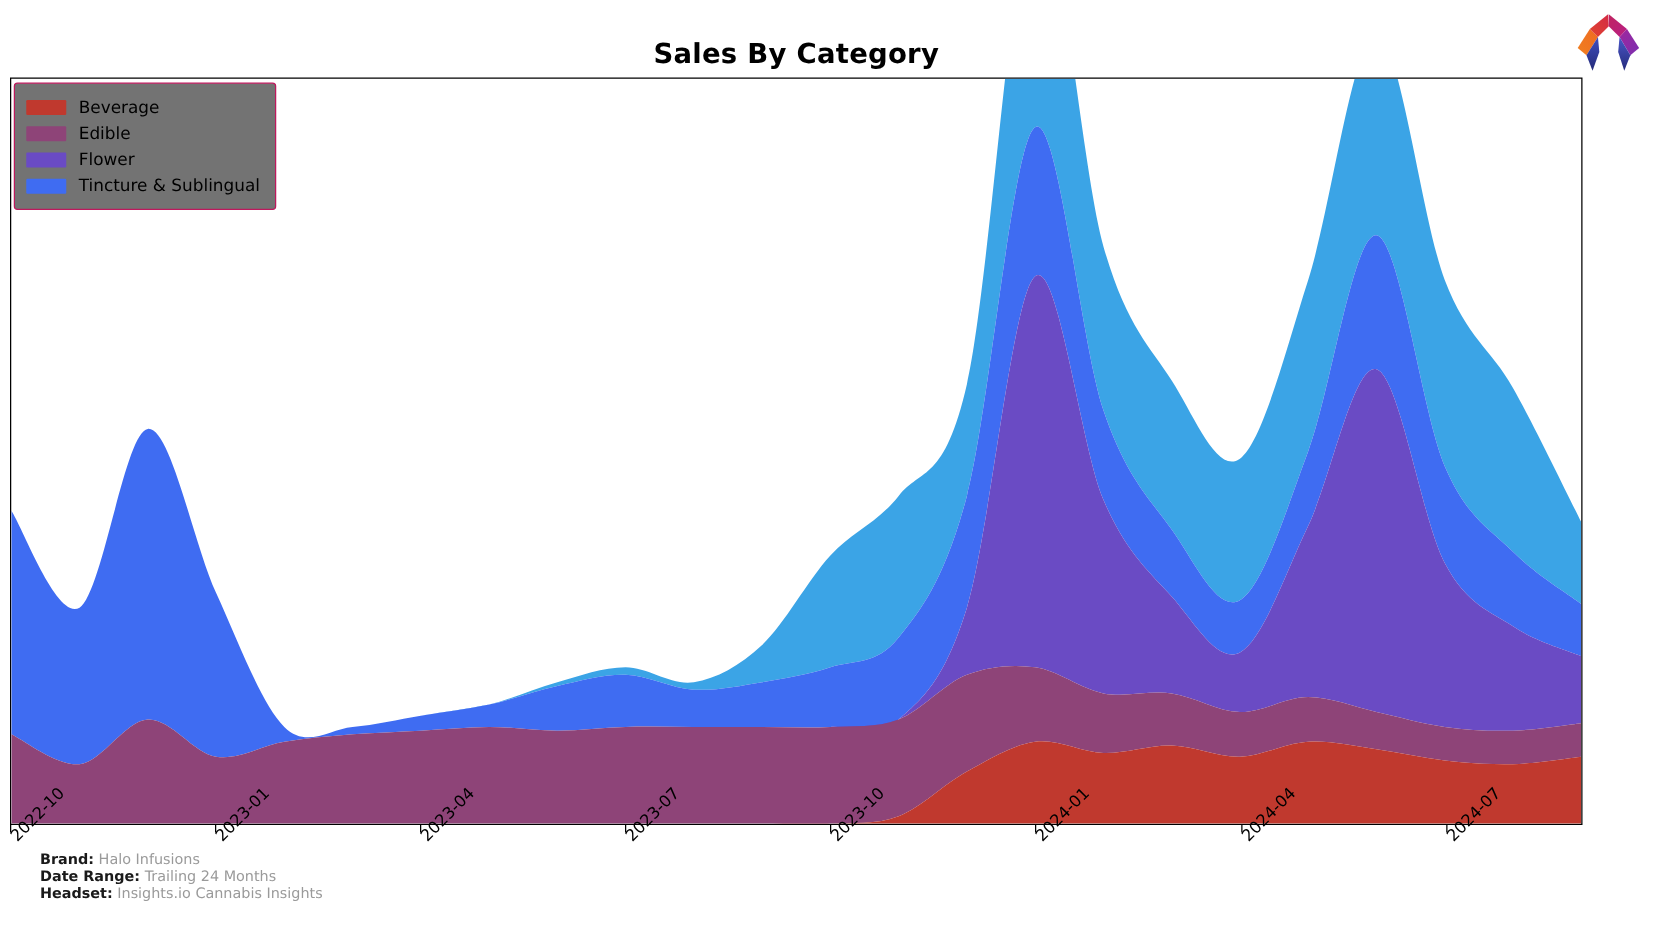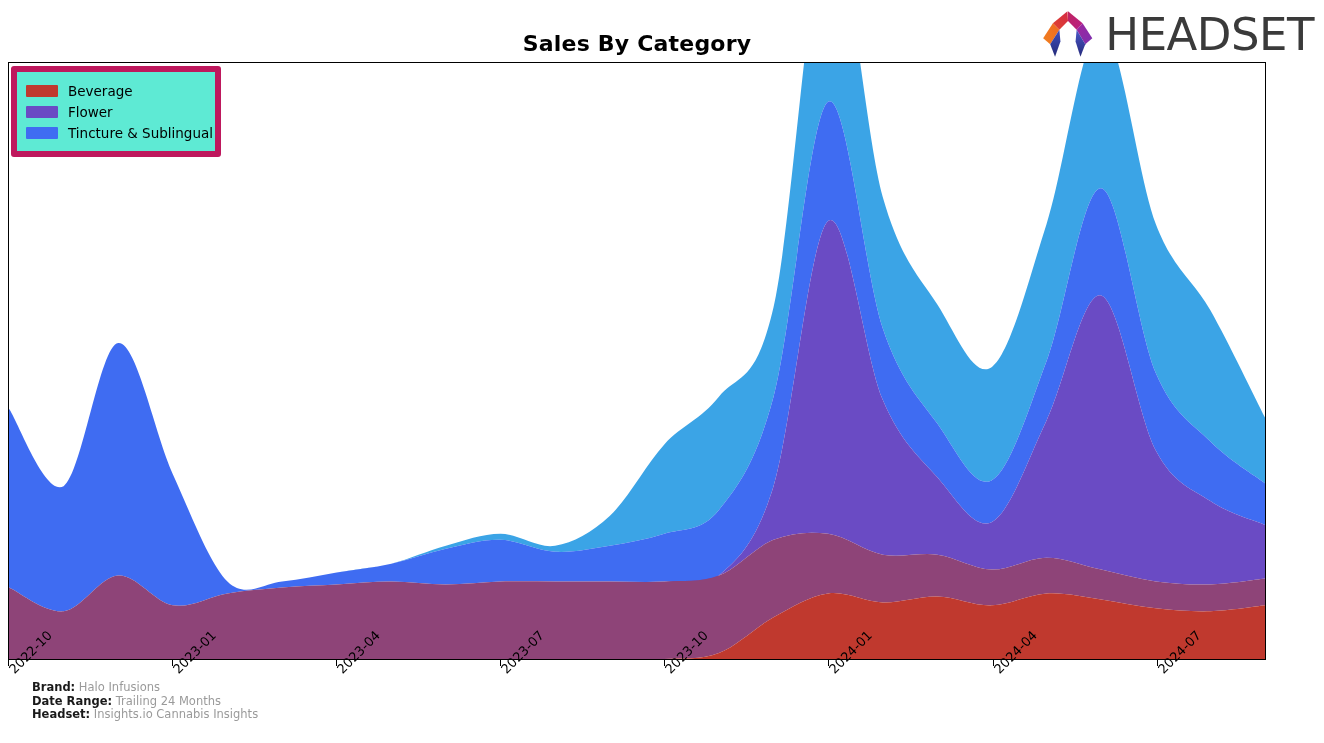--- a/index.html
+++ b/index.html
@@ -12,21 +12,21 @@
   #logo{position:absolute;right:10px;top:6px;height:56px;display:flex;align-items:center;gap:10px;}
   #logo-mark{width:54px;height:52px;display:block;}
   #logo-word{font-size:45px;letter-spacing:-0.5px;color:#3a3a3a;line-height:1;
              font-family:"DejaVu Sans","Liberation Sans",sans-serif;font-weight:400;}
 
   #plot{position:absolute;left:8px;top:62px;width:1258px;height:598px;
         border:1.3px solid #000;box-sizing:border-box;background:#fff;overflow:hidden;}
   #plotsvg{position:absolute;left:0;top:0;width:100%;height:100%;display:block;}
 
   #legend{position:absolute;left:11px;top:66px;width:210px;
-          border:6px solid #be185d;border-radius:3px;background:#5eead4;
+          border:1px solid #be185d;border-radius:3px;background:#737373;
           padding:8px 9px 8px 9px;box-sizing:border-box;z-index:5;}
   .lg-row{display:flex;align-items:center;height:21px;}
   .lg-sw{width:32px;height:12px;margin-right:10px;flex:0 0 auto;border-radius:1px;}
   .lg-tx{font-size:13.5px;color:#000;white-space:nowrap;}
 
   .tick{position:absolute;width:1px;height:6px;background:#000;top:660px;}
   .tlab{position:absolute;top:666px;font-size:13px;color:#000;white-space:nowrap;
         transform:rotate(-45deg);transform-origin:left top;}
 
   #footer{position:absolute;left:16px;top:681px;font-size:11.5px;line-height:13.5px;z-index:6;}
@@ -67,37 +67,40 @@
           <stop offset="1" stop-color="#252b7c"></stop>
       </linearGradient>
     </defs>
     <polygon points="4,56 22,28 34,40 17,67" fill="url(#gA)"></polygon>
     <polygon points="22,28 49,6 50,24 34,40" fill="url(#gB)"></polygon>
     <polygon points="50,6 77,28 66,40 50,24" fill="url(#gC)"></polygon>
     <polygon points="77,28 95,56 82,67 66,40" fill="url(#gD)"></polygon>
     <polygon points="17,67 34,40 36,62 26,90" fill="url(#gE)"></polygon>
     <polygon points="82,67 66,40 64,62 73,90" fill="url(#gF)"></polygon>
   </svg>
-  <div id="logo-word">HEADSET</div>
 </div>
 
 <div id="plot">
   <svg id="plotsvg" viewBox="0 0 1258 598" preserveAspectRatio="none">
       <path d="M0.00,346.84L0.00,346.84C9.12,359.80 36.46,435.54 54.70,424.58C72.93,413.62 91.16,283.05 109.39,281.06C127.62,279.07 145.86,372.75 164.09,412.62C182.32,452.49 200.55,502.32 218.78,520.26C237.01,538.20 255.25,521.75 273.48,520.26C291.71,518.76 309.94,514.28 328.17,511.29C346.41,508.30 364.64,506.81 382.87,502.32C401.10,497.83 419.33,489.36 437.57,484.38C455.80,479.40 474.03,472.42 492.26,472.42C510.49,472.42 528.72,487.37 546.96,484.38C565.19,481.39 583.42,471.42 601.65,454.48C619.88,437.54 638.12,402.65 656.35,382.72C674.58,362.79 692.81,357.80 711.04,334.88C729.28,311.96 747.51,324.42 765.74,245.18C783.97,165.94 802.20,-122.09 820.43,-140.53C838.67,-158.97 856.90,70.76 875.13,134.55C893.36,198.34 911.59,213.78 929.83,242.19C948.06,270.60 966.29,318.44 984.52,304.98C1002.75,291.53 1020.99,218.27 1039.22,161.46C1057.45,104.65 1075.68,-35.88 1093.91,-35.88C1112.14,-35.88 1130.38,114.12 1148.61,161.46C1166.84,208.80 1185.07,215.78 1203.30,248.17C1221.54,280.56 1248.88,337.87 1258.00,355.81L1258.00,421.59C1248.88,414.61 1221.54,398.17 1203.30,379.73C1185.07,361.29 1166.84,353.32 1148.61,310.96C1130.38,268.60 1112.14,127.57 1093.91,125.58C1075.68,123.59 1057.45,250.16 1039.22,299.00C1020.99,347.84 1002.75,408.14 984.52,418.60C966.29,429.06 948.06,387.20 929.83,361.79C911.59,336.37 893.36,319.93 875.13,266.11C856.90,212.29 838.67,27.41 820.43,38.87C802.20,50.33 783.97,266.61 765.74,334.88C747.51,403.15 729.28,425.58 711.04,448.50C692.81,471.42 674.58,466.44 656.35,472.42C638.12,478.40 619.88,481.39 601.65,484.38C583.42,487.37 565.19,491.36 546.96,490.36C528.72,489.36 510.49,478.90 492.26,478.40C474.03,477.90 455.80,483.38 437.57,487.37C419.33,491.36 401.10,498.33 382.87,502.32C364.64,506.31 346.41,508.30 328.17,511.29C309.94,514.28 291.71,518.76 273.48,520.26C255.25,521.75 237.01,538.20 218.78,520.26C200.55,502.32 182.32,452.49 164.09,412.62C145.86,372.75 127.62,279.07 109.39,281.06C91.16,283.05 72.93,413.62 54.70,424.58C36.46,435.54 9.12,359.80 0.00,346.84Z" fill="#3ba4e6" stroke="none"></path>
       <path d="M0.00,346.84L0.00,346.84C9.12,359.80 36.46,435.54 54.70,424.58C72.93,413.62 91.16,283.05 109.39,281.06C127.62,279.07 145.86,372.75 164.09,412.62C182.32,452.49 200.55,502.32 218.78,520.26C237.01,538.20 255.25,521.75 273.48,520.26C291.71,518.76 309.94,514.28 328.17,511.29C346.41,508.30 364.64,506.31 382.87,502.32C401.10,498.33 419.33,491.36 437.57,487.37C455.80,483.38 474.03,477.90 492.26,478.40C510.49,478.90 528.72,489.36 546.96,490.36C565.19,491.36 583.42,487.37 601.65,484.38C619.88,481.39 638.12,478.40 656.35,472.42C674.58,466.44 692.81,471.42 711.04,448.50C729.28,425.58 747.51,403.15 765.74,334.88C783.97,266.61 802.20,50.33 820.43,38.87C838.67,27.41 856.90,212.29 875.13,266.11C893.36,319.93 911.59,336.37 929.83,361.79C948.06,387.20 966.29,429.06 984.52,418.60C1002.75,408.14 1020.99,347.84 1039.22,299.00C1057.45,250.16 1075.68,123.59 1093.91,125.58C1112.14,127.57 1130.38,268.60 1148.61,310.96C1166.84,353.32 1185.07,361.29 1203.30,379.73C1221.54,398.17 1248.88,414.61 1258.00,421.59L1258.00,463.45C1248.88,459.46 1221.54,451.99 1203.30,439.53C1185.07,427.07 1166.84,423.09 1148.61,388.70C1130.38,354.32 1112.14,238.20 1093.91,233.22C1075.68,228.24 1057.45,320.93 1039.22,358.80C1020.99,396.67 1002.75,450.99 984.52,460.46C966.29,469.93 948.06,436.04 929.83,415.61C911.59,395.18 893.36,380.73 875.13,337.87C856.90,295.01 838.67,144.02 820.43,158.47C802.20,172.92 783.97,365.28 765.74,424.58C747.51,483.88 729.28,498.33 711.04,514.28C692.81,530.23 674.58,519.26 656.35,520.26C638.12,521.26 619.88,520.26 601.65,520.26C583.42,520.26 565.19,520.26 546.96,520.26C528.72,520.26 510.49,519.76 492.26,520.26C474.03,520.76 455.80,523.25 437.57,523.25C419.33,523.25 401.10,520.26 382.87,520.26C364.64,520.26 346.41,522.25 328.17,523.25C309.94,524.25 291.71,524.75 273.48,526.24C255.25,527.74 237.01,529.23 218.78,532.22C200.55,535.21 182.32,547.17 164.09,544.18C145.86,541.19 127.62,513.28 109.39,514.28C91.16,515.28 72.93,548.17 54.70,550.16C36.46,552.15 9.12,530.23 0.00,526.24Z" fill="#3f6cf2" stroke="none"></path>
       <path d="M0.00,526.24L0.00,526.24C9.12,530.23 36.46,552.15 54.70,550.16C72.93,548.17 91.16,515.28 109.39,514.28C127.62,513.28 145.86,541.19 164.09,544.18C182.32,547.17 200.55,535.21 218.78,532.22C237.01,529.23 255.25,527.74 273.48,526.24C291.71,524.75 309.94,524.25 328.17,523.25C346.41,522.25 364.64,520.26 382.87,520.26C401.10,520.26 419.33,523.25 437.57,523.25C455.80,523.25 474.03,520.76 492.26,520.26C510.49,519.76 528.72,520.26 546.96,520.26C565.19,520.26 583.42,520.26 601.65,520.26C619.88,520.26 638.12,521.26 656.35,520.26C674.58,519.26 692.81,530.23 711.04,514.28C729.28,498.33 747.51,483.88 765.74,424.58C783.97,365.28 802.20,172.92 820.43,158.47C838.67,144.02 856.90,295.01 875.13,337.87C893.36,380.73 911.59,395.18 929.83,415.61C948.06,436.04 966.29,469.93 984.52,460.46C1002.75,450.99 1020.99,396.67 1039.22,358.80C1057.45,320.93 1075.68,228.24 1093.91,233.22C1112.14,238.20 1130.38,354.32 1148.61,388.70C1166.84,423.09 1185.07,427.07 1203.30,439.53C1221.54,451.99 1248.88,459.46 1258.00,463.45L1258.00,517.27C1248.88,518.27 1221.54,522.75 1203.30,523.25C1185.07,523.75 1166.84,522.75 1148.61,520.26C1130.38,517.77 1112.14,512.29 1093.91,508.30C1075.68,504.31 1057.45,496.34 1039.22,496.34C1020.99,496.34 1002.75,508.80 984.52,508.30C966.29,507.80 948.06,495.84 929.83,493.35C911.59,490.86 893.36,496.84 875.13,493.35C856.90,489.86 838.67,474.91 820.43,472.42C802.20,469.93 783.97,471.42 765.74,478.40C747.51,485.38 729.28,507.30 711.04,514.28C692.81,521.26 674.58,519.26 656.35,520.26C638.12,521.26 619.88,520.26 601.65,520.26C583.42,520.26 565.19,520.26 546.96,520.26C528.72,520.26 510.49,519.76 492.26,520.26C474.03,520.76 455.80,523.25 437.57,523.25C419.33,523.25 401.10,520.26 382.87,520.26C364.64,520.26 346.41,522.25 328.17,523.25C309.94,524.25 291.71,524.75 273.48,526.24C255.25,527.74 237.01,529.23 218.78,532.22C200.55,535.21 182.32,547.17 164.09,544.18C145.86,541.19 127.62,513.28 109.39,514.28C91.16,515.28 72.93,548.17 54.70,550.16C36.46,552.15 9.12,530.23 0.00,526.24Z" fill="#6a4bc4" stroke="none"></path>
       <path d="M0.00,526.24L0.00,526.24C9.12,530.23 36.46,552.15 54.70,550.16C72.93,548.17 91.16,515.28 109.39,514.28C127.62,513.28 145.86,541.19 164.09,544.18C182.32,547.17 200.55,535.21 218.78,532.22C237.01,529.23 255.25,527.74 273.48,526.24C291.71,524.75 309.94,524.25 328.17,523.25C346.41,522.25 364.64,520.26 382.87,520.26C401.10,520.26 419.33,523.25 437.57,523.25C455.80,523.25 474.03,520.76 492.26,520.26C510.49,519.76 528.72,520.26 546.96,520.26C565.19,520.26 583.42,520.26 601.65,520.26C619.88,520.26 638.12,521.26 656.35,520.26C674.58,519.26 692.81,521.26 711.04,514.28C729.28,507.30 747.51,485.38 765.74,478.40C783.97,471.42 802.20,469.93 820.43,472.42C838.67,474.91 856.90,489.86 875.13,493.35C893.36,496.84 911.59,490.86 929.83,493.35C948.06,495.84 966.29,507.80 984.52,508.30C1002.75,508.80 1020.99,496.34 1039.22,496.34C1057.45,496.34 1075.68,504.31 1093.91,508.30C1112.14,512.29 1130.38,517.77 1148.61,520.26C1166.84,522.75 1185.07,523.75 1203.30,523.25C1221.54,522.75 1248.88,518.27 1258.00,517.27L1258.00,544.18C1248.88,545.18 1221.54,549.66 1203.30,550.16C1185.07,550.66 1166.84,549.16 1148.61,547.17C1130.38,545.18 1112.14,540.69 1093.91,538.20C1075.68,535.71 1057.45,531.22 1039.22,532.22C1020.99,533.22 1002.75,543.68 984.52,544.18C966.29,544.68 948.06,535.71 929.83,535.21C911.59,534.71 893.36,541.69 875.13,541.19C856.90,540.69 838.67,529.73 820.43,532.22C802.20,534.71 783.97,546.17 765.74,556.14C747.51,566.11 729.28,585.04 711.04,592.02C692.81,599.00 674.58,597.00 656.35,598.00C638.12,599.00 619.88,598.00 601.65,598.00C583.42,598.00 565.19,598.00 546.96,598.00C528.72,598.00 510.49,598.00 492.26,598.00C474.03,598.00 455.80,598.00 437.57,598.00C419.33,598.00 401.10,598.00 382.87,598.00C364.64,598.00 346.41,598.00 328.17,598.00C309.94,598.00 291.71,598.00 273.48,598.00C255.25,598.00 237.01,598.00 218.78,598.00C200.55,598.00 182.32,598.00 164.09,598.00C145.86,598.00 127.62,598.00 109.39,598.00C91.16,598.00 72.93,598.00 54.70,598.00C36.46,598.00 9.12,598.00 0.00,598.00Z" fill="#8e4478" stroke="none"></path>
       <path d="M0.00,598.00L0.00,598.00C9.12,598.00 36.46,598.00 54.70,598.00C72.93,598.00 91.16,598.00 109.39,598.00C127.62,598.00 145.86,598.00 164.09,598.00C182.32,598.00 200.55,598.00 218.78,598.00C237.01,598.00 255.25,598.00 273.48,598.00C291.71,598.00 309.94,598.00 328.17,598.00C346.41,598.00 364.64,598.00 382.87,598.00C401.10,598.00 419.33,598.00 437.57,598.00C455.80,598.00 474.03,598.00 492.26,598.00C510.49,598.00 528.72,598.00 546.96,598.00C565.19,598.00 583.42,598.00 601.65,598.00C619.88,598.00 638.12,599.00 656.35,598.00C674.58,597.00 692.81,599.00 711.04,592.02C729.28,585.04 747.51,566.11 765.74,556.14C783.97,546.17 802.20,534.71 820.43,532.22C838.67,529.73 856.90,540.69 875.13,541.19C893.36,541.69 911.59,534.71 929.83,535.21C948.06,535.71 966.29,544.68 984.52,544.18C1002.75,543.68 1020.99,533.22 1039.22,532.22C1057.45,531.22 1075.68,535.71 1093.91,538.20C1112.14,540.69 1130.38,545.18 1148.61,547.17C1166.84,549.16 1185.07,550.66 1203.30,550.16C1221.54,549.66 1248.88,545.18 1258.00,544.18L1258.00,598.00C1248.88,598.00 1221.54,598.00 1203.30,598.00C1185.07,598.00 1166.84,598.00 1148.61,598.00C1130.38,598.00 1112.14,598.00 1093.91,598.00C1075.68,598.00 1057.45,598.00 1039.22,598.00C1020.99,598.00 1002.75,598.00 984.52,598.00C966.29,598.00 948.06,598.00 929.83,598.00C911.59,598.00 893.36,598.00 875.13,598.00C856.90,598.00 838.67,598.00 820.43,598.00C802.20,598.00 783.97,598.00 765.74,598.00C747.51,598.00 729.28,598.00 711.04,598.00C692.81,598.00 674.58,598.00 656.35,598.00C638.12,598.00 619.88,598.00 601.65,598.00C583.42,598.00 565.19,598.00 546.96,598.00C528.72,598.00 510.49,598.00 492.26,598.00C474.03,598.00 455.80,598.00 437.57,598.00C419.33,598.00 401.10,598.00 382.87,598.00C364.64,598.00 346.41,598.00 328.17,598.00C309.94,598.00 291.71,598.00 273.48,598.00C255.25,598.00 237.01,598.00 218.78,598.00C200.55,598.00 182.32,598.00 164.09,598.00C145.86,598.00 127.62,598.00 109.39,598.00C91.16,598.00 72.93,598.00 54.70,598.00C36.46,598.00 9.12,598.00 0.00,598.00Z" fill="#c0392e" stroke="none"></path>
     </svg>
 </div>
 
 <div id="legend">
     <div class="lg-row">
       <div class="lg-sw" style="background: rgb(192, 57, 46);"></div>
       <div class="lg-tx">Beverage</div>
+    </div>
+    <div class="lg-row">
+      <div class="lg-sw" style="background: rgb(142, 68, 120);"></div>
+      <div class="lg-tx">Edible</div>
     </div>
     <div class="lg-row">
       <div class="lg-sw" style="background: rgb(106, 75, 196);"></div>
       <div class="lg-tx">Flower</div>
     </div>
     <div class="lg-row">
       <div class="lg-sw" style="background: rgb(63, 108, 242);"></div>
       <div class="lg-tx">Tincture &amp; Sublingual</div>
     </div>
   </div>

